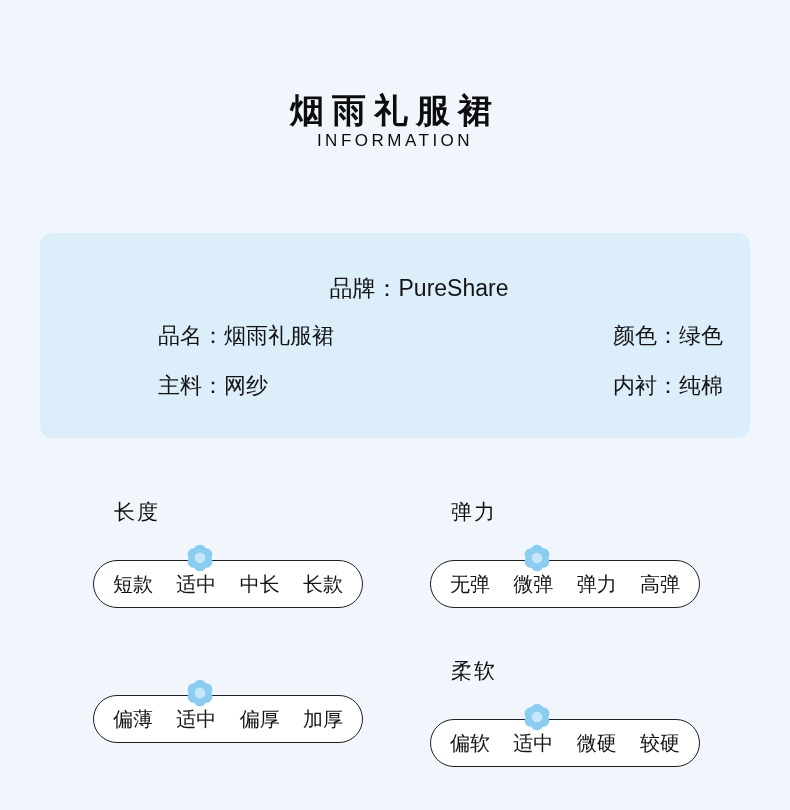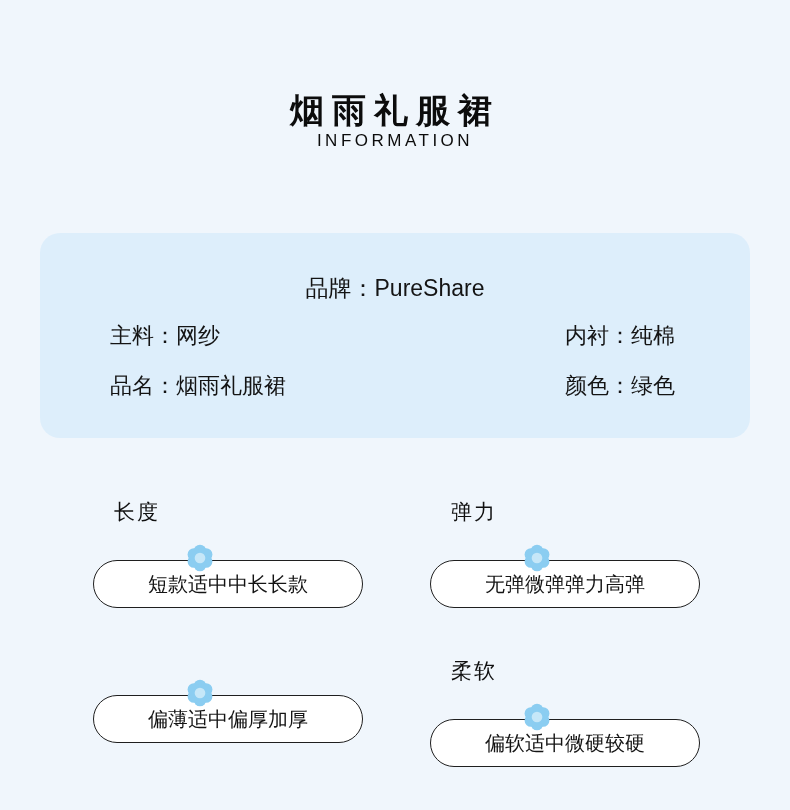--- a/index.html
+++ b/index.html
@@ -43,23 +43,24 @@
   }
 
   
   .card {
     position: absolute;
     left: 40px;
     top: 233px;
     width: 710px;
     height: 205px;
     background: var(--card-bg);
-    border-radius: 20px;
+    border-radius: 12px;
     font-size: 22px;
     line-height: 24px;
+    padding-left: 48px;
   }
   .brand-line { text-align: center; margin-top: 43px; font-size: 23px; }
   .card-row { display: flex; padding-left: 70px; margin-top: 24px; }
   .card-row + .card-row { margin-top: 26px; }
   .cell-left { width: 455px; }
   .cell-right { flex: 1; }
 
   
   .scales {
     position: absolute;
@@ -83,21 +84,21 @@
   .pill {
     position: relative;
     margin-top: 36px;
     width: 270px;
     height: 48px;
     background: var(--pill-bg);
     border: 1.5px solid var(--pill-border);
     border-radius: 24px;
     display: flex;
     align-items: center;
-    justify-content: center;
+    justify-content: space-between;
     padding: 0 19px;
     font-size: 20px;
   }
   .opt { white-space: nowrap; }
   .flower {
     position: absolute;
     left: 91px;
     top: -18px;
     width: 30px;
     height: 30px;
@@ -114,32 +115,32 @@
   <h1 class="page-title">烟雨礼服裙</h1>
   <div class="page-subtitle">INFORMATION</div>
 </div>
 
 <div class="card">
   <div class="brand-line">
     <span>品牌：</span><span>PureShare</span>
   </div>
   <div class="card-row">
     <div class="cell-left">
-      <span>主料：</span><span>网纱</span>
+      <span>品名：</span><span>烟雨礼服裙</span>
     </div>
     <div class="cell-right">
-      <span>内衬：</span><span>纯棉</span>
+      <span>颜色：</span><span>绿色</span>
     </div>
   </div>
   <div class="card-row">
     <div class="cell-left">
-      <span>品名：</span><span>烟雨礼服裙</span>
+      <span>主料：</span><span>网纱</span>
     </div>
     <div class="cell-right">
-      <span>颜色：</span><span>绿色</span>
+      <span>内衬：</span><span>纯棉</span>
     </div>
   </div>
 </div>
 
 <div class="scales">
 
   <section class="scale">
     <h3 class="scale-name">长度</h3>
     <div class="pill">
       <span class="flower">

